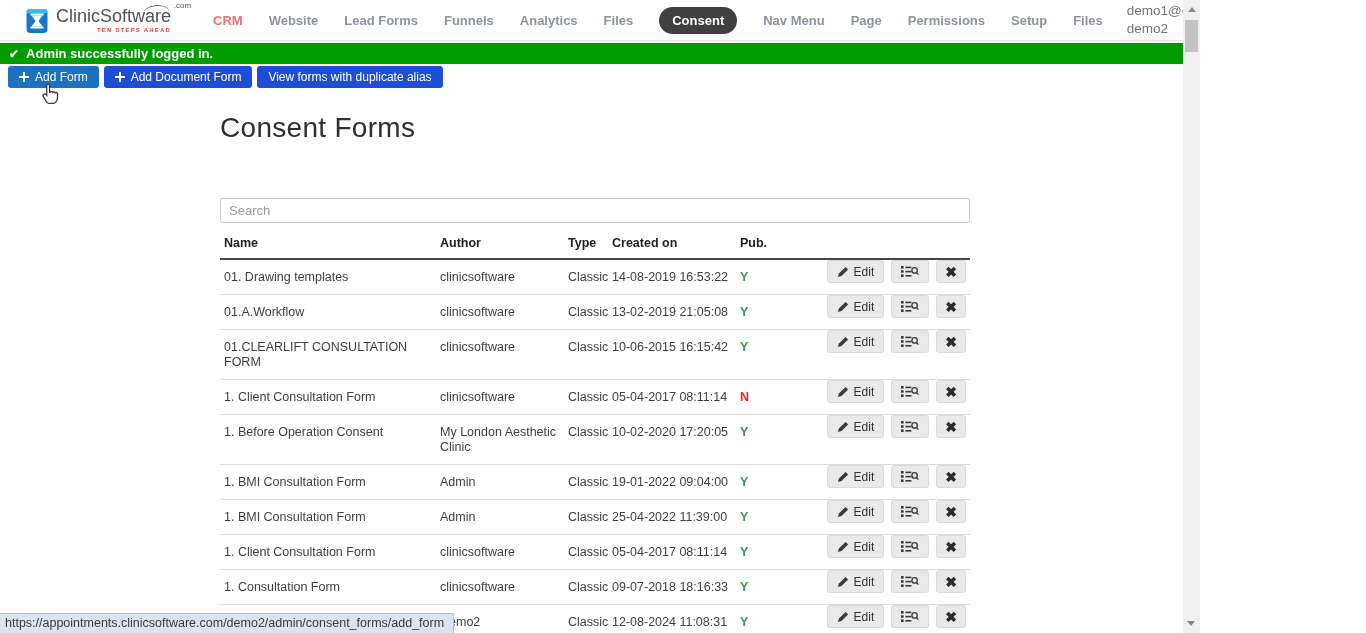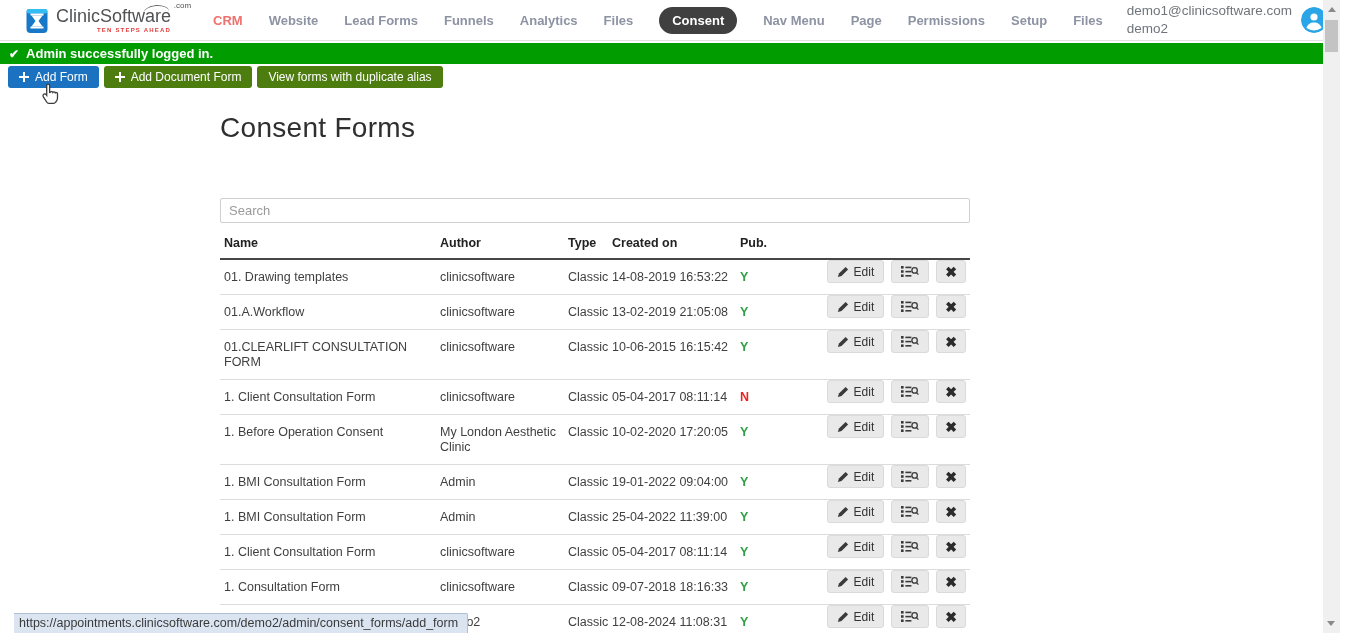--- a/index.html
+++ b/index.html
@@ -1,17 +1,17 @@
 <!DOCTYPE html>
 <html><head>
 <meta charset="utf-8">
 <style>
   * { margin:0; padding:0; box-sizing:border-box; }
   html,body { width:1366px; height:633px; background:#fff; font-family:"Liberation Sans", sans-serif; overflow:hidden; }
-  .viewport { position:relative; width:1340px; height:633px; background:#fff; overflow:hidden; }
+  .viewport { position:relative; width:1200px; height:633px; background:#fff; overflow:hidden; }
 
   
   .topnav { position:absolute; top:0; left:0; width:1349px; height:41px;
             border-bottom:1px solid #e2e2e2; background:#fff;
             display:flex; align-items:center; padding-left:25px; }
   .logo { display:flex; align-items:center; cursor:pointer; }
   .logo-text { margin-left:6px; line-height:1; }
   .logo-main { position:relative; display:inline-block; font-size:18px; color:#515254; padding-right:18px; }
   .logo-tld { position:absolute; top:-5px; right:-2px; font-size:8px; color:#515254; }
   .logo-swoosh { position:absolute; top:-2px; right:20px; width:26px; height:8px;
@@ -31,21 +31,21 @@
   .alert { position:absolute; top:43px; left:0; width:1349px; height:21px; background:#009c00;
            color:#fff; display:flex; align-items:center; gap:7px; padding-left:9px;
            font-size:13px; font-weight:700; }
   .check-glyph { font-size:12px; line-height:1; }
 
   
   .toolbar { position:absolute; top:66px; left:8px; display:flex; gap:5px; }
   .btn { height:22px; display:inline-flex; align-items:center; gap:6px; padding:0 11px;
          color:#fff; font-size:12px; border:none; border-radius:3px; cursor:pointer; white-space:nowrap; }
   .btn-dark { background:#1b72c0; }
-  .btn-light { background:#4d7c0f; }
+  .btn-light { background:#1d4ed8; }
 
   .hand-cursor { position:absolute; left:38px; top:81px; z-index:50; pointer-events:none; }
 
   
   .main { position:absolute; left:220px; top:112px; width:750px; }
   h1.page-title { font-size:28px; font-weight:300; color:#2f2f2f; letter-spacing:.3px; margin:0 0 54px 0; }
   .search-input { width:100%; height:25px; border:1px solid #cfcfcf; border-radius:2px;
                   padding:0 8px; font-size:13px; color:#333; outline:none; font-family:inherit; }
   .search-input::placeholder { color:#9a9a9a; }
 
@@ -54,21 +54,21 @@
   td { padding:10px 0 9px 4px; border-bottom:1px solid #dcdcdc; vertical-align:top; line-height:1.2; }
   td.cell-pub { font-weight:700; }
   .pub-y { color:#2f9e44; } .pub-n { color:#f21f1f; }
   td.actions-cell { padding:0 4px 6px 0; }
   .actions-wrap { display:flex; justify-content:flex-end; gap:7px; }
   .row-btn { height:23px; display:inline-flex; align-items:center; gap:5px; background:#e9e9e9;
              border:1px solid #dadada; border-radius:3px; padding:0 9px; font-size:12px; color:#333; cursor:pointer; }
   .x-btn { font-weight:700; font-size:14px; padding:0 8px; color:#2b2b2b; }
 
   
-  .status-tooltip { position:absolute; left:14px; bottom:0; background:#dbe5f2;
+  .status-tooltip { position:absolute; left:0; bottom:0; background:#dbe5f2;
                     border:1px solid #aebfd6; border-left:0; border-bottom:0; border-radius:0 2px 0 0;
                     padding:2px 9px 3px 5px; font-size:12.5px; color:#3a3a3a; z-index:40; white-space:nowrap; }
 
   
   .scrollbar { position:absolute; right:0; top:0; width:17px; height:633px; background:#f0f0f0; z-index:60; }
   .sb-up { width:0; height:0; border-left:4px solid transparent; border-right:4px solid transparent;
            border-bottom:5px solid #8a8a8a; margin:7px auto 0 auto; cursor:pointer; }
   .sb-thumb { position:absolute; top:20px; left:2px; right:2px; height:32px; background:#c3c3c3; cursor:pointer; }
   .sb-down { position:absolute; bottom:7px; left:4px; width:0; height:0;
              border-left:4px solid transparent; border-right:4px solid transparent;

